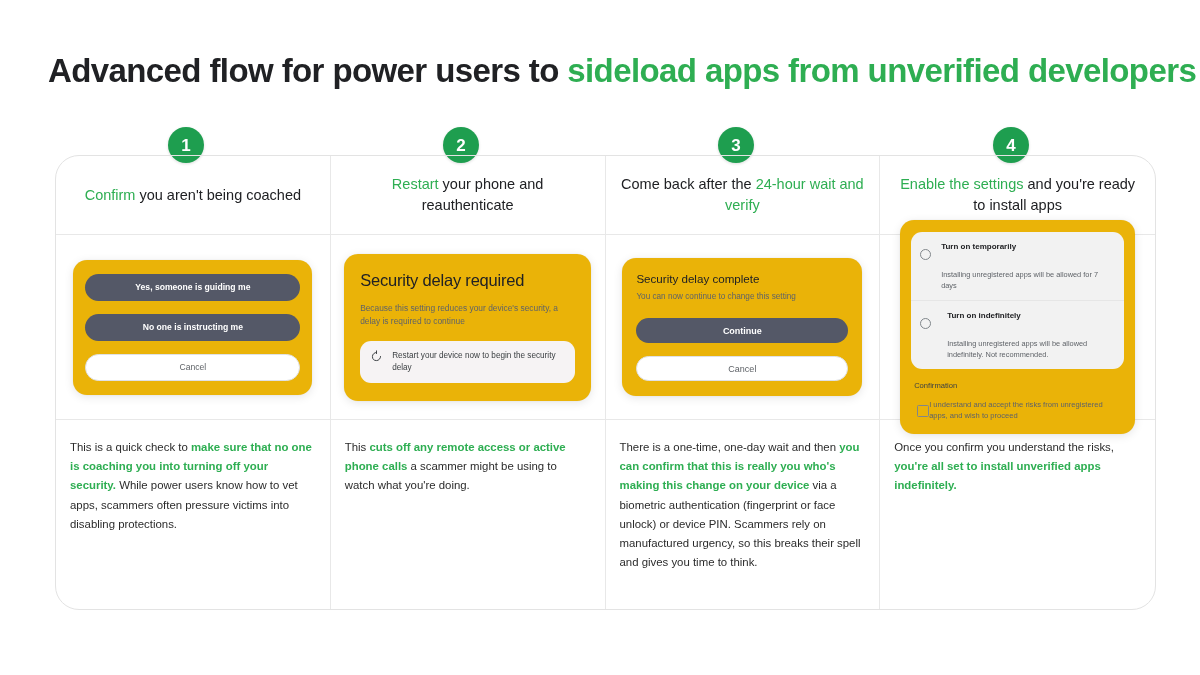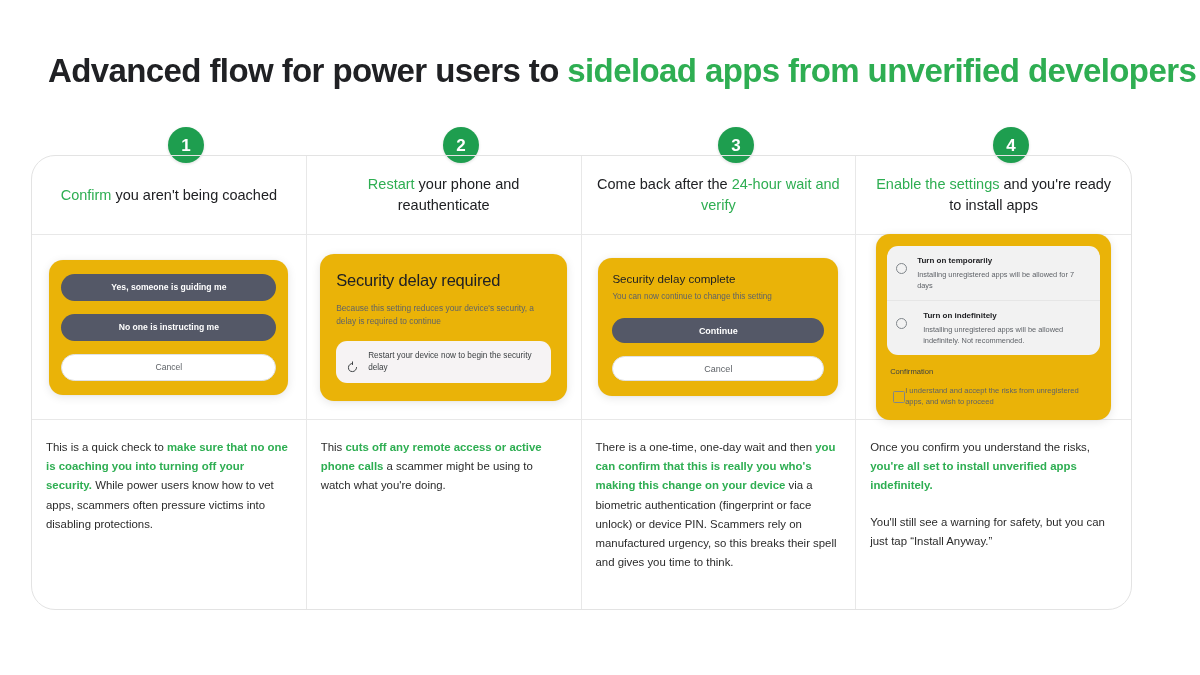--- a/index.html
+++ b/index.html
@@ -13,21 +13,21 @@
   
   .title{
     position:absolute;left:48px;top:50px;width:1120px;
     font-size:33px;line-height:42px;font-weight:700;letter-spacing:-0.6px;
     color:#202124;white-space:nowrap;
   }
   .title .hl{color:#2eae52;}
 
   
   .frame{
-    position:absolute;left:31px;top:155px;width:1101px;height:455px;
+    position:absolute;left:55px;top:155px;width:1101px;height:455px;
     border:1px solid #e3e3e3;border-radius:24px;box-sizing:border-box;
     display:grid;grid-template-columns:repeat(4,1fr);
   }
   .col{
     display:flex;flex-direction:column;box-sizing:border-box;
     border-right:1px solid #e8e8e8;min-width:0;
   }
   .col:last-child{border-right:none;}
 
   .head{
@@ -72,42 +72,42 @@
   }
   .btn.dark{background:#545867;color:#ffffff;}
   .btn.ghost{background:#fff;border:1px solid #dfe1e5;color:#5f6368;font-weight:500;margin-bottom:0;}
 
   
   .m2{width:215px;padding:16px 16px 18px 16px;}
   .m2 .h{font-size:16.5px;line-height:21px;font-weight:400;color:#202124;letter-spacing:-0.2px;}
   .m2 .sub{font-size:8.4px;line-height:13px;color:#5f6368;margin-top:11px;}
   .m2 .tile{
     margin-top:13px;background:#f6f3f4;border-radius:11px;
-    padding:9px 10px;display:flex;align-items:flex-end;gap:9px;
+    padding:9px 10px;display:flex;align-items:flex-start;gap:9px;
   }
   .m2 .tile .tx{font-size:8.2px;line-height:12px;color:#3c4043;}
   .restart-ic{flex:0 0 auto;width:13px;height:13px;}
 
   
   .m3{width:212px;padding:14px 14px 15px 14px;}
   .m3 .h{font-size:11.6px;font-weight:500;color:#202124;}
   .m3 .sub{font-size:8.2px;color:#5f6368;margin-top:7px;margin-bottom:17px;}
   .m3 .btn{height:25px;border-radius:13px;font-size:9px;}
 
   
   .m4{width:213px;padding:12px 11px 13px 11px;}
   .radiogroup{background:#f2f2f2;border-radius:11px;overflow:hidden;}
   .ritem{display:flex;gap:10px;padding:9px 11px 9px 9px;align-items:flex-start;}
   .ritem + .ritem{border-top:1px solid #e6e6e6;gap:16px;}
   .radio{
     flex:0 0 auto;width:9px;height:9px;border-radius:50%;
     border:1px solid #80868b;margin-top:8px;
   }
   .ritem .t{font-size:8px;font-weight:700;color:#202124;line-height:11px;}
-  .ritem .s{font-size:7.4px;color:#5f6368;line-height:10.5px;margin-top:4px;}
+  .ritem .s{font-size:7.4px;color:#5f6368;line-height:10.5px;margin-top:18px;}
   .conf-label{font-size:7.6px;color:#3c4043;margin:12px 0 0 3px;}
   .checkrow{display:flex;gap:0;align-items:center;padding:9px 10px 0 6px;}
   .checkbox{flex:0 0 auto;width:10px;height:10px;border:1px solid #80868b;border-radius:1.5px;margin-top:2px;}
   .checkrow .s{font-size:7.6px;color:#5f6368;line-height:11px;}
 </style>
 </head>
 <body>
 
 <div class="page">
 
@@ -217,20 +217,17 @@
           <div class="checkrow">
             <div class="checkbox"></div>
             <div class="s">I understand and accept the risks from unregistered apps, and wish to proceed</div>
           </div>
         </div>
       </div>
       <div class="desc">
         <p>
           <span>Once you confirm you understand the risks, </span><span class="hl">you're all set to install unverified apps indefinitely.</span>
         </p>
-        <p>
-          <span>You'll still see a warning for safety, but you can just tap “Install Anyway.”</span>
-        </p>
       </div>
     </div>
 
   </div>
 </div>
 
 </body></html>

